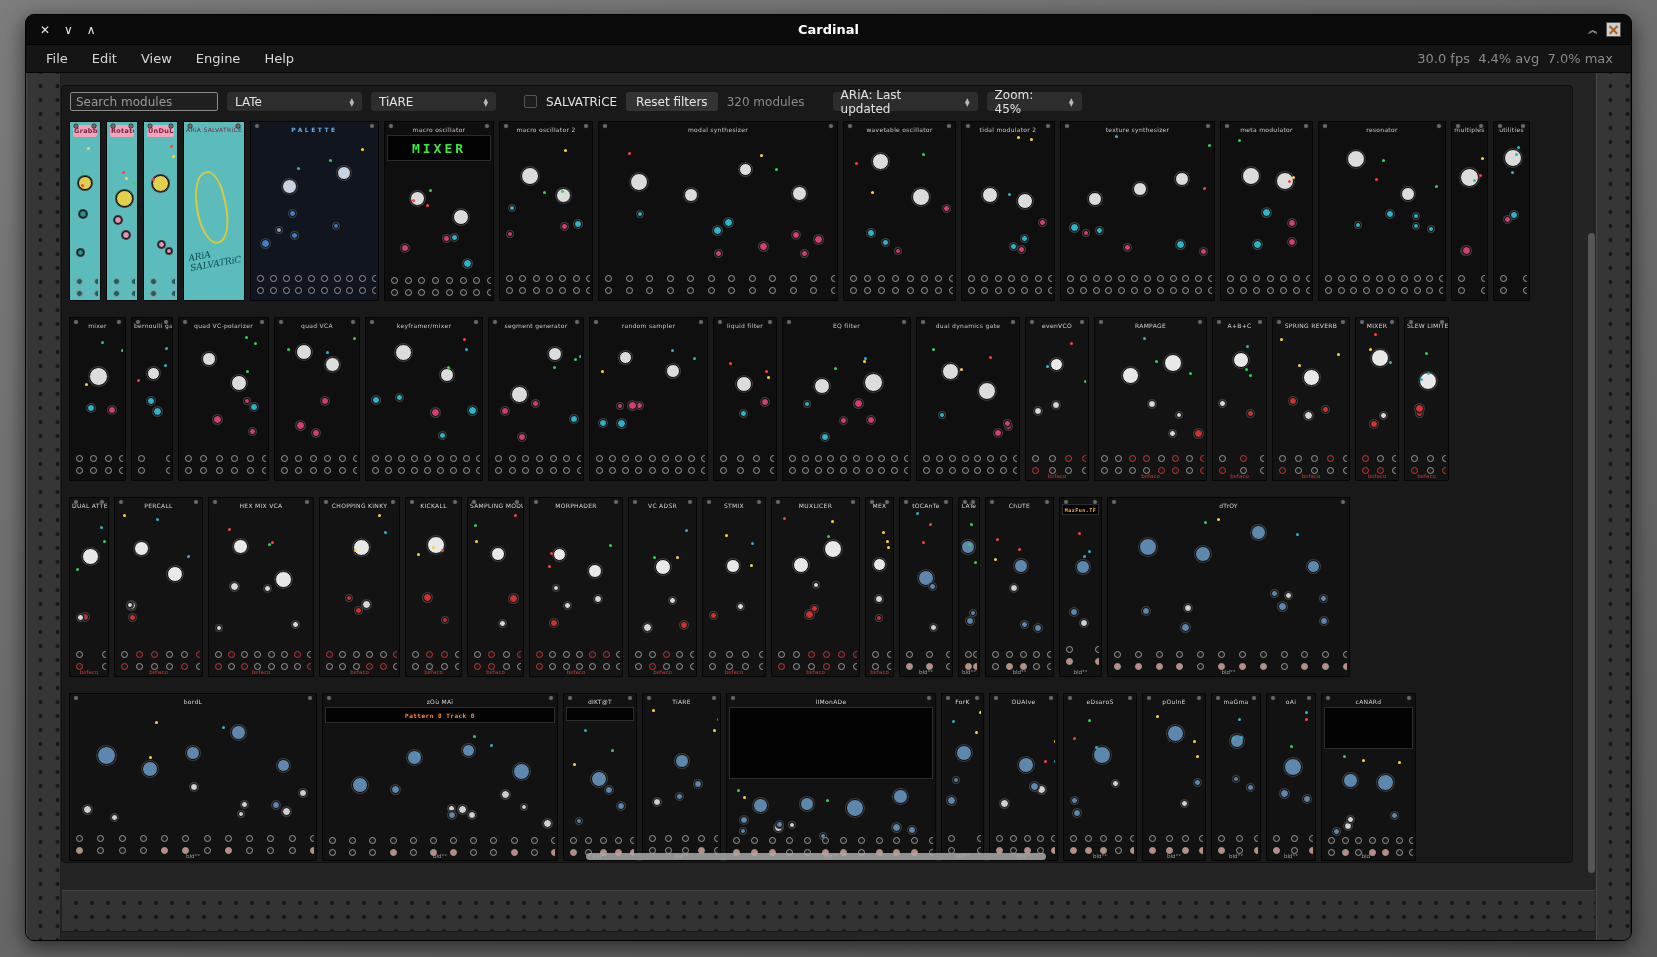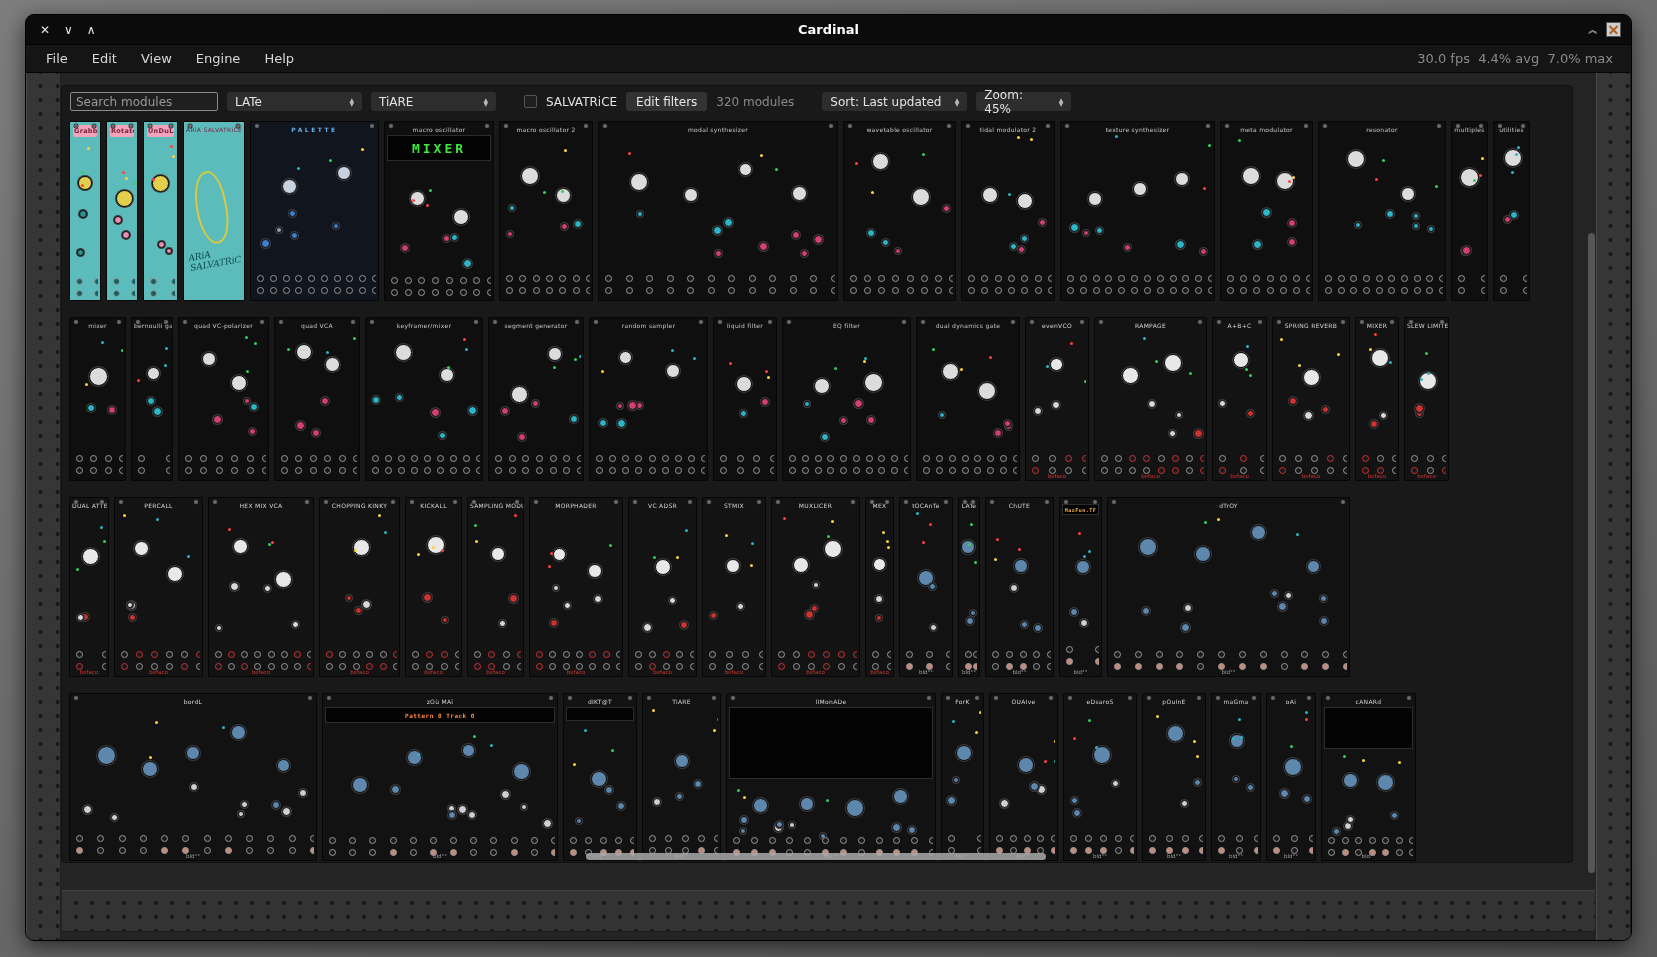--- a/index.html
+++ b/index.html
@@ -126,25 +126,25 @@
           <span>LATe</span>
           <span class="arrows">▲<br>▼</span>
         </div>
         <div class="select sel-tags">
           <span>TiARE</span>
           <span class="arrows">▲<br>▼</span>
         </div>
         <span class="gap"></span>
         <span class="chk"></span>
         <span class="chk-label">SALVATRiCE</span>
-        <span class="btn">Edit filters</span>
+        <span class="btn">Reset filters</span>
         <span class="muted">320 modules</span>
         <span class="gap"></span>
         <div class="select sel-sort">
-          <span>Sort: Last updated</span>
+          <span>ARiA: Last updated</span>
           <span class="arrows">▲<br>▼</span>
         </div>
         <div class="select sel-zoom">
           <span>Zoom: 45%</span>
           <span class="arrows">▲<br>▼</span>
         </div>
       </div>
       <div class="rows" id="rows">
           <div class="mrow">
             <div class="module" style="width: 32px; height: 180px; background: rgb(92, 188, 188);">

